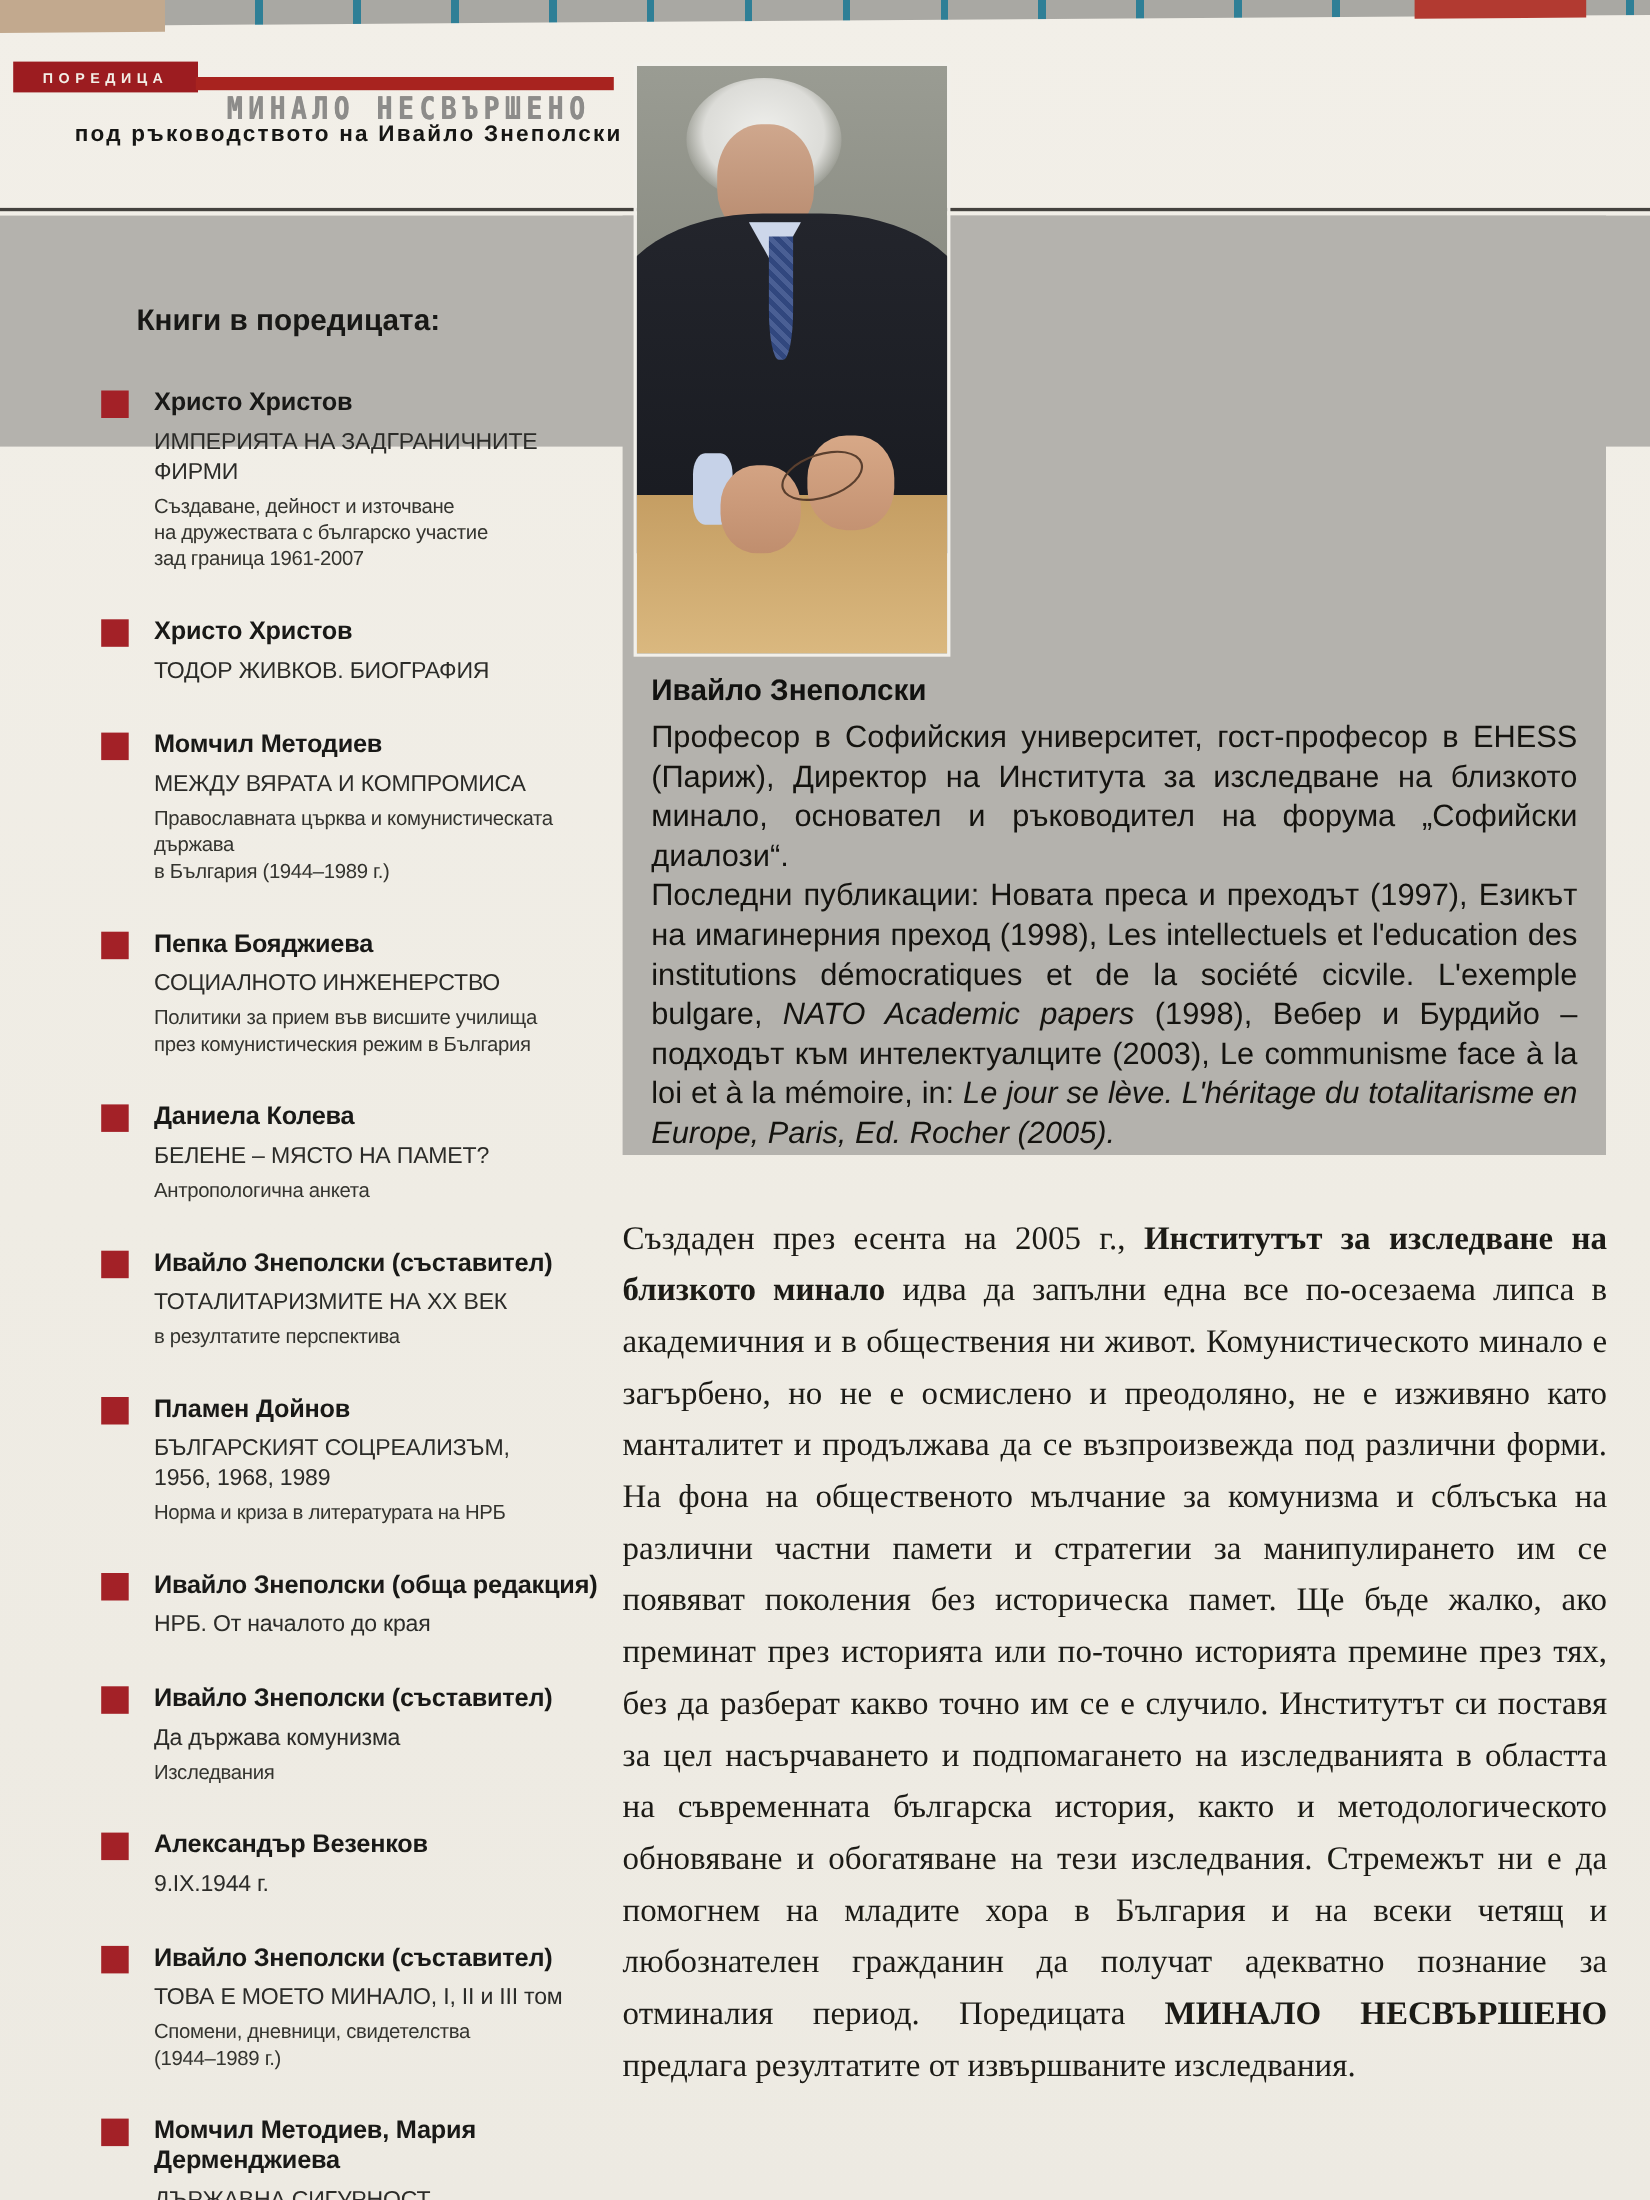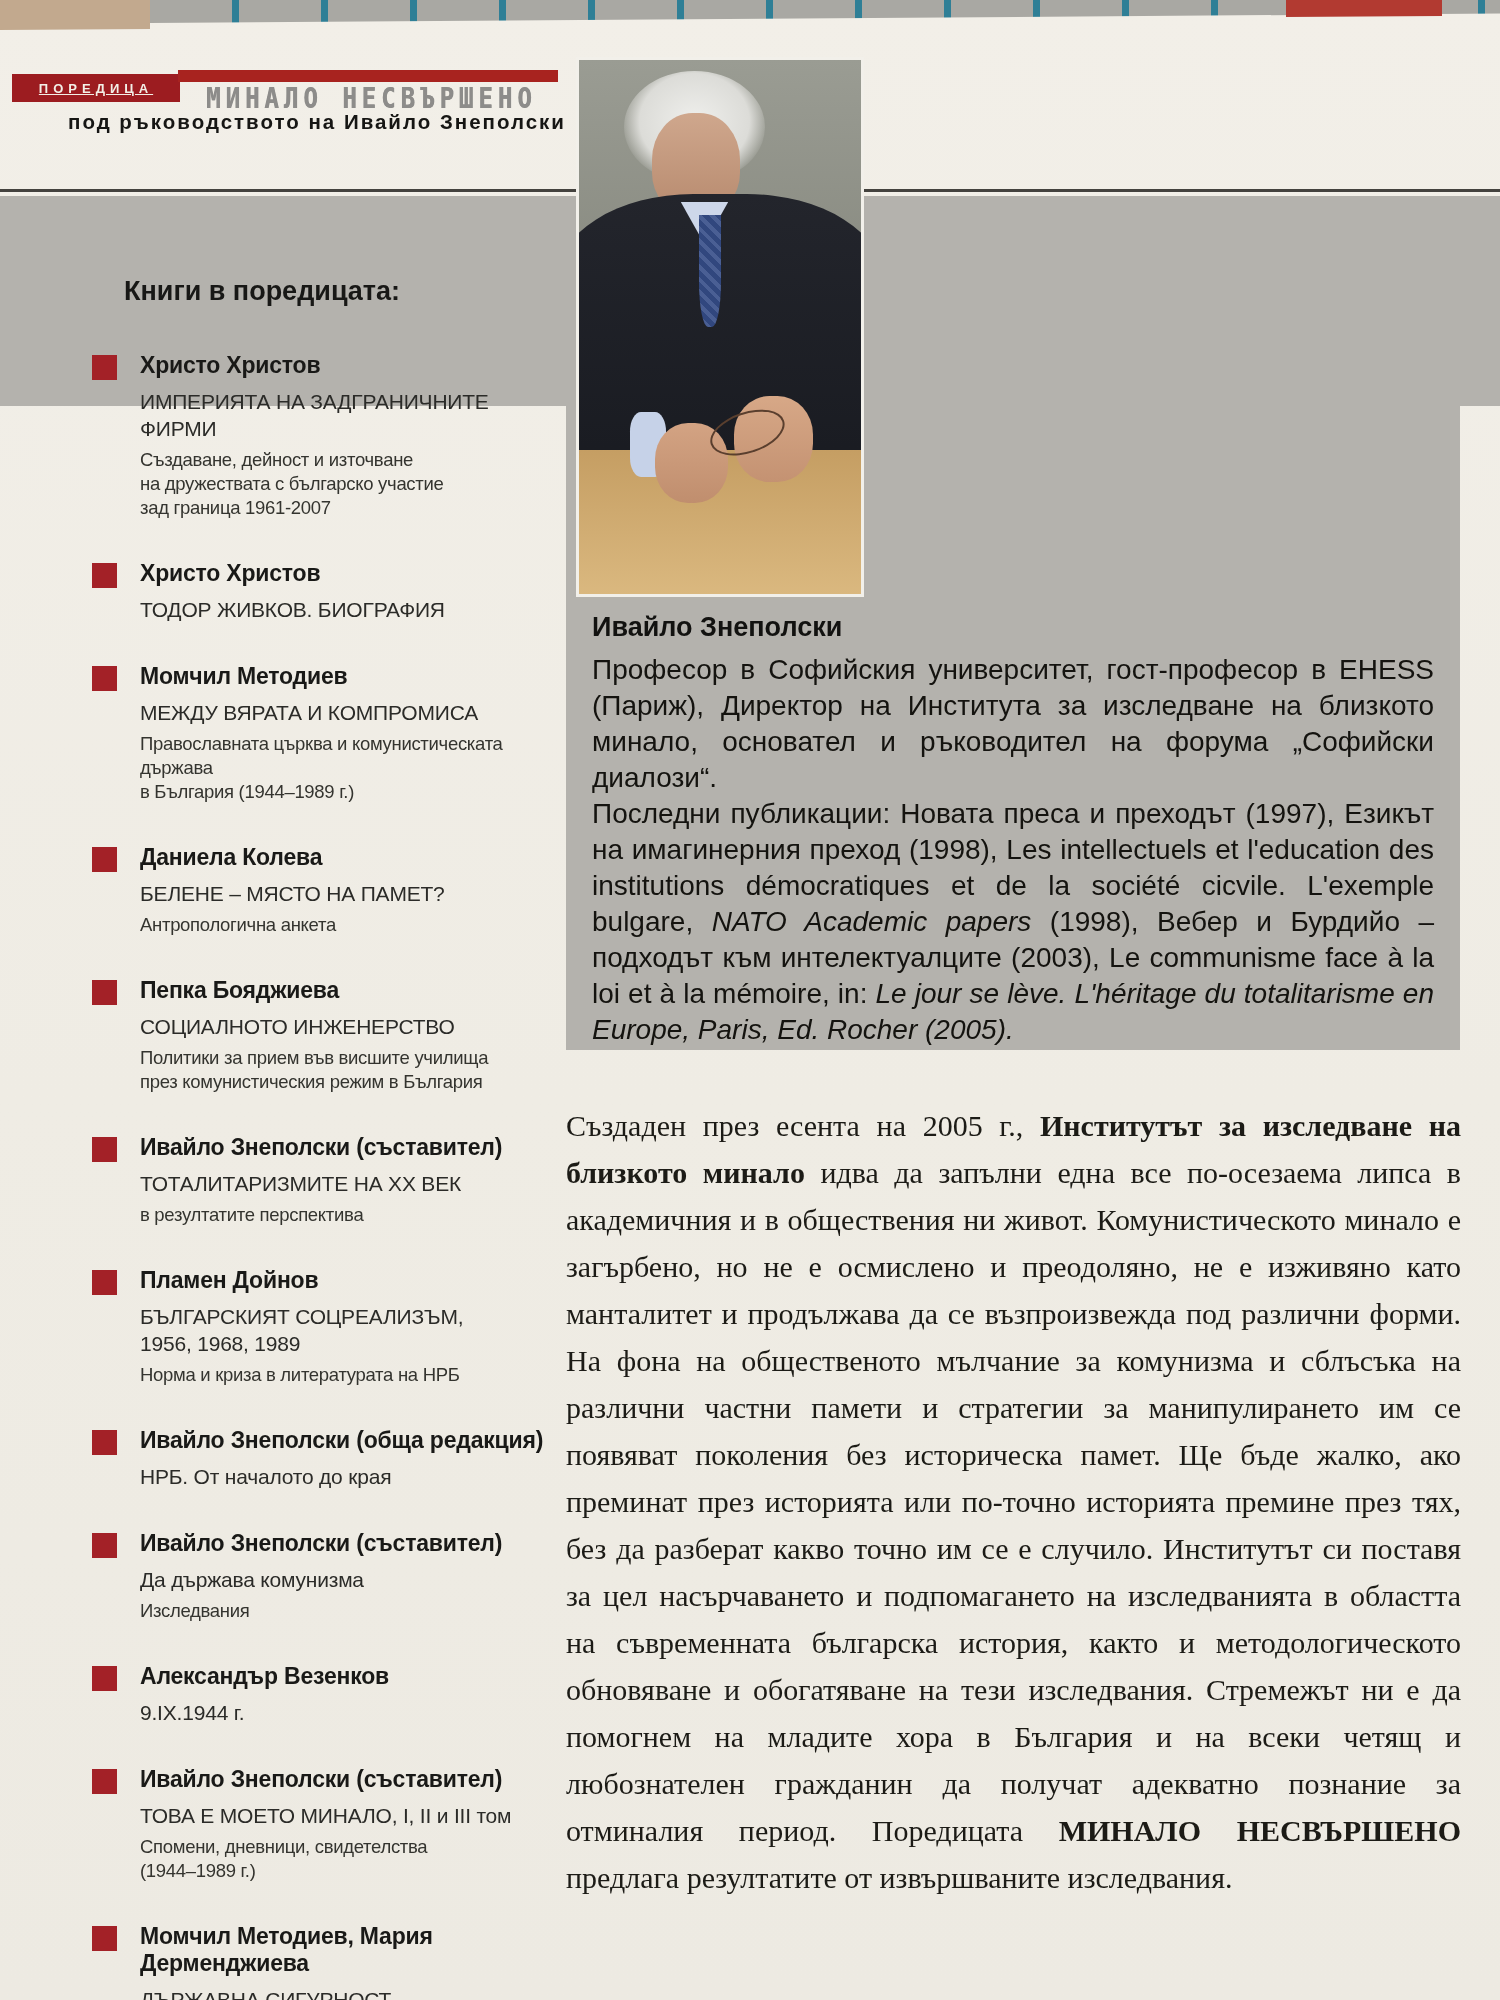--- a/index.html
+++ b/index.html
@@ -16,23 +16,23 @@
     font-family:"Liberation Sans",sans-serif;color:var(--ink);
   }
   
   .top-strip{position:absolute;left:0;top:0;width:1500px;height:30px;transform:skewY(-0.4deg);transform-origin:left top;}
   .edge-tan{position:absolute;left:0;top:0;width:150px;height:30px;background:#c2a98e;}
   .edge-striped{position:absolute;left:150px;top:0;width:1350px;height:24px;
     background:repeating-linear-gradient(90deg,#a9a8a3 0 82px,var(--teal) 82px 89px);}
   .edge-red{position:absolute;left:1286px;top:0;width:156px;height:26px;background:#b23a31;}
   
   .series-label{
-    position:absolute;left:12px;top:74px;width:168px;height:28px;
+    position:absolute;left:12px;top:56px;width:168px;height:28px;
     background:var(--accent-red);color:#f3efe7;font-size:13px;font-weight:bold;
-    letter-spacing:5px;display:flex;align-items:center;justify-content:center;text-decoration:underline;
+    letter-spacing:5px;display:flex;align-items:center;justify-content:center;
   }
   .series-redbar{position:absolute;left:178px;top:70px;width:380px;height:12px;background:#a8231f;}
   .series-title{
     position:absolute;left:206px;top:82px;
     font-family:"DejaVu Sans Mono",monospace;font-weight:bold;font-size:24px;
     color:#8d8c8a;letter-spacing:5px;transform:scaleY(1.18);transform-origin:left top;
     text-shadow:0.5px 0 0 #8d8c8a;white-space:nowrap;
   }
   .series-subtitle{
     position:absolute;left:68px;top:110px;font-size:20.5px;font-weight:bold;
@@ -142,35 +142,35 @@
   <div class="book-item">
     <span class="bullet"></span>
     <div class="book-author">Момчил Методиев</div>
     <div class="book-title">МЕЖДУ ВЯРАТА И КОМПРОМИСА</div>
     <div class="book-subtitle">Православната църква и комунистическата държава
 в България (1944–1989 г.)</div>
   </div>
 
   <div class="book-item">
     <span class="bullet"></span>
-    <div class="book-author">Даниела Колева</div>
-    <div class="book-title">БЕЛЕНЕ – МЯСТО НА ПАМЕТ?</div>
-    <div class="book-subtitle">Антропологична анкета</div>
-  </div>
-
-  <div class="book-item">
-    <span class="bullet"></span>
     <div class="book-author">Пепка Бояджиева</div>
     <div class="book-title">СОЦИАЛНОТО ИНЖЕНЕРСТВО</div>
     <div class="book-subtitle">Политики за прием във висшите училища
 през комунистическия режим в България</div>
   </div>
 
   <div class="book-item">
     <span class="bullet"></span>
+    <div class="book-author">Даниела Колева</div>
+    <div class="book-title">БЕЛЕНЕ – МЯСТО НА ПАМЕТ?</div>
+    <div class="book-subtitle">Антропологична анкета</div>
+  </div>
+
+  <div class="book-item">
+    <span class="bullet"></span>
     <div class="book-author">Ивайло Знеполски (съставител)</div>
     <div class="book-title">ТОТАЛИТАРИЗМИТЕ НА ХХ ВЕК</div>
     <div class="book-subtitle">в резултатите перспектива</div>
   </div>
 
   <div class="book-item">
     <span class="bullet"></span>
     <div class="book-author">Пламен Дойнов</div>
     <div class="book-title">БЪЛГАРСКИЯТ СОЦРЕАЛИЗЪМ,
 1956, 1968, 1989</div>

